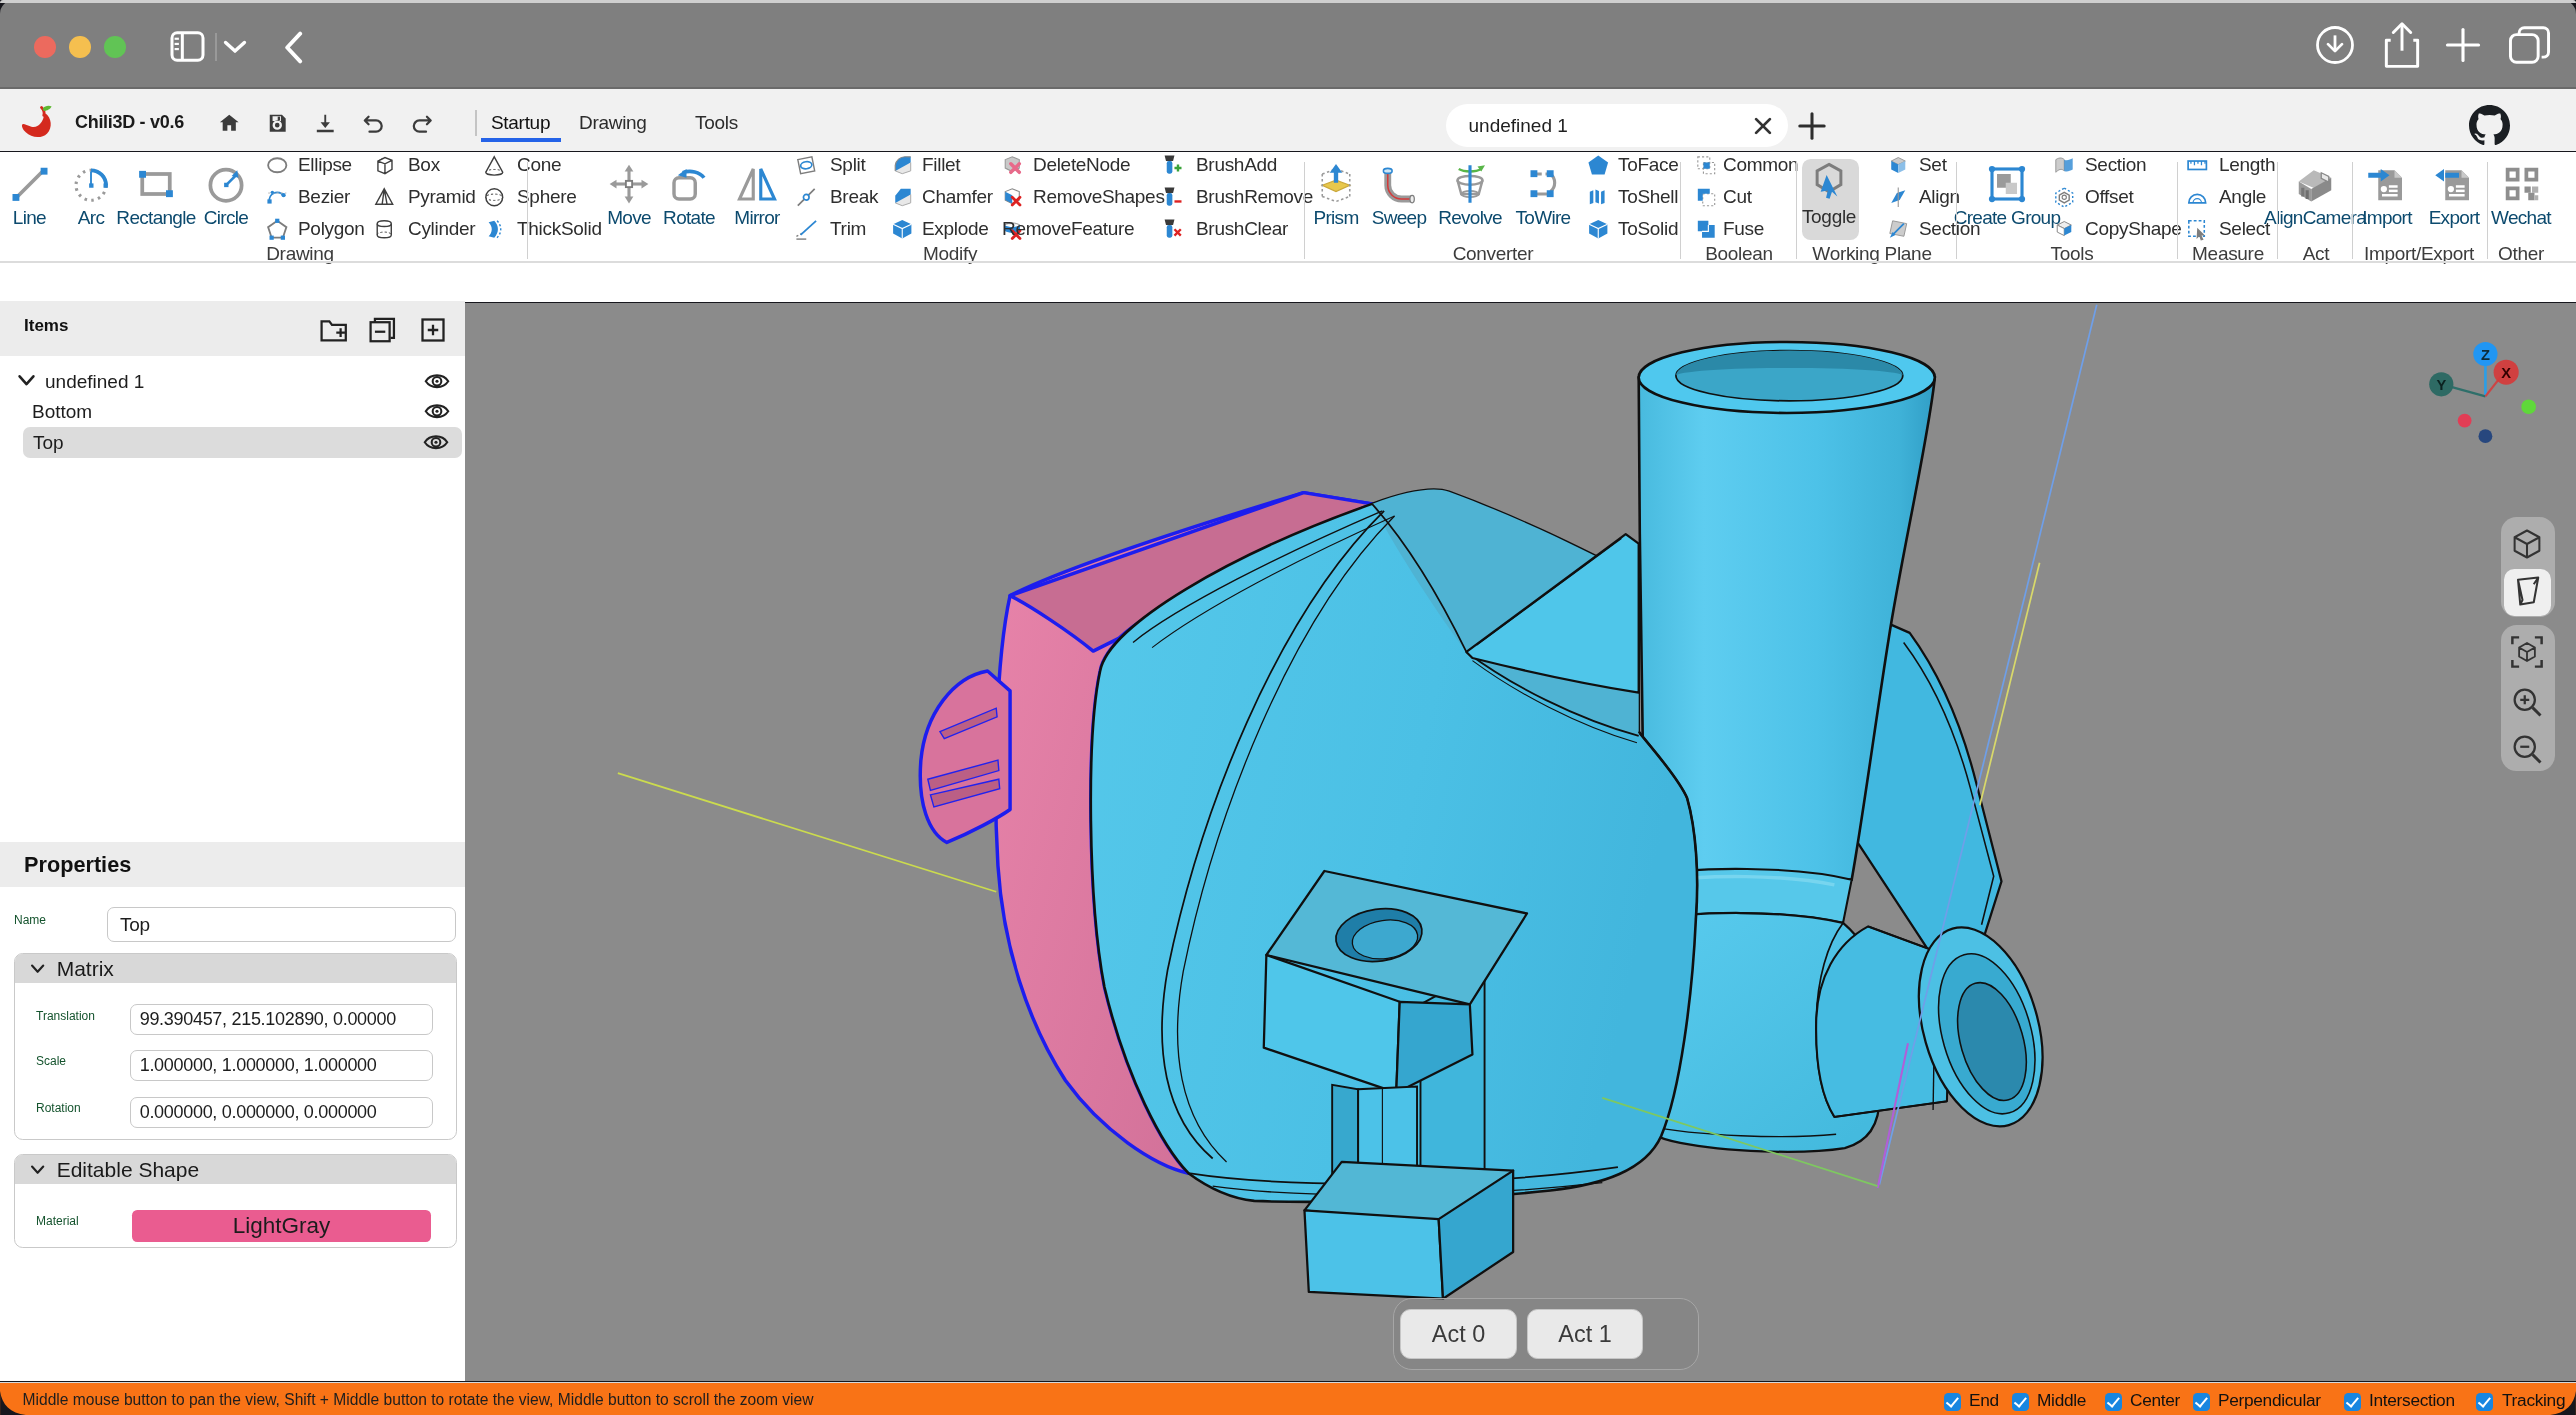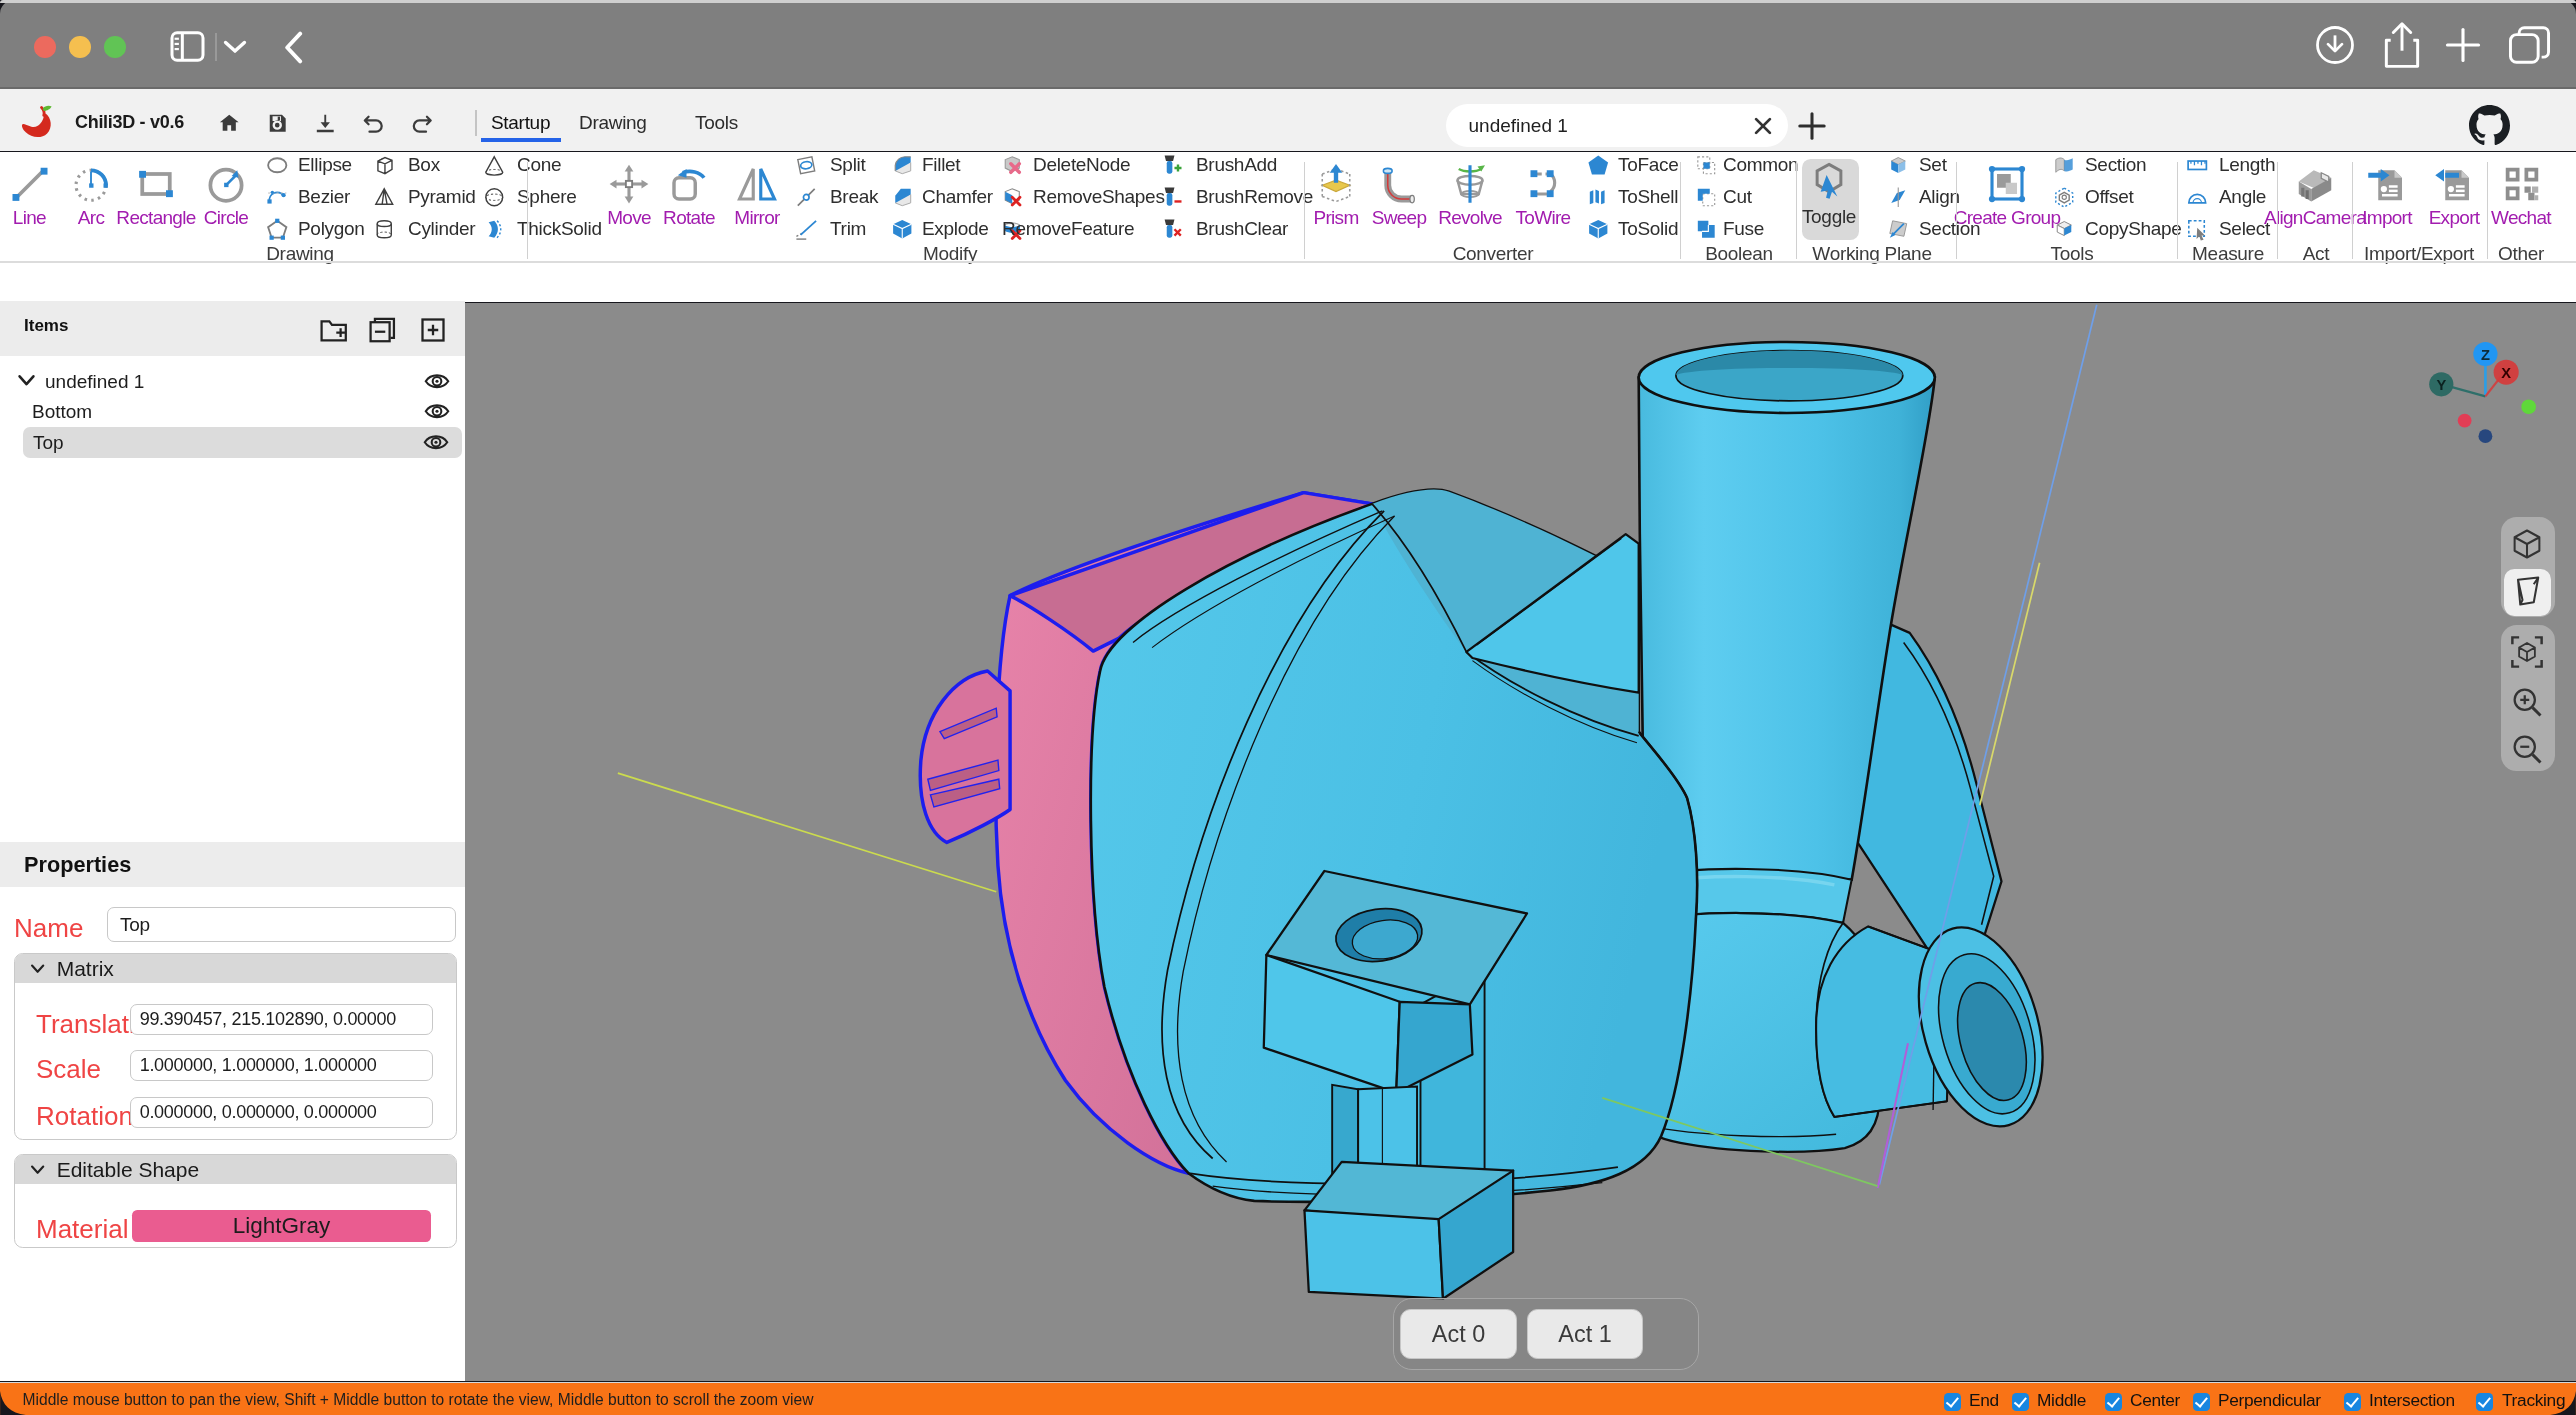--- a/index.html
+++ b/index.html
@@ -12,31 +12,31 @@
 #addrbar { position:absolute; left:767px; top:21px; width:1039px; height:55px; background:#626262; border-radius:12px; display:flex; align-items:center; justify-content:center; color:#fff; font-size:24px; }
 
 #apphdr { position:absolute; left:0; top:89px; width:2576px; height:62px; background:#f1f1f1; }
 #apphdr .title { position:absolute; left:75px; top:22.5px; font-size:18px; font-weight:bold; color:#1b1b1b; letter-spacing:-0.3px; }
 .tab { position:absolute; top:22.5px; font-size:19px; color:#2c2c2c; letter-spacing:-0.3px; }
 #nameinput { position:absolute; left:1446px; top:14.7px; width:342px; height:43px; background:#fff; border-radius:21.7px; font-size:19px; color:#1f1f1f; line-height:43px; padding-left:22.5px; }
 
 #ribbon { position:absolute; left:0; top:152px; width:2576px; height:150px; background:#fff; }
 #ribbon2 { position:absolute; left:0; top:261px; width:2576px; height:1.7px; background:#dcdcdc; }
 .glabel { position:absolute; top:91px; font-size:19px; letter-spacing:-0.3px; color:#3c3c3c; text-align:center; transform:translateX(-50%); white-space:nowrap; }
-.biglabel { position:absolute; top:55px; font-size:19px; letter-spacing:-0.7px; color:#a21caf; text-align:center; transform:translateX(-50%); white-space:nowrap; }
+.biglabel { position:absolute; top:55px; font-size:19px; letter-spacing:-0.7px; color:#0c4a6e; text-align:center; transform:translateX(-50%); white-space:nowrap; }
 .smalllabel { position:absolute; font-size:19px; letter-spacing:-0.3px; color:#2e2e2e; white-space:nowrap; transform:translateY(-50%); }
 .vdiv { position:absolute; top:9.5px; width:0.9px; height:97px; background:#d0d0d0; }
 
 #sidebar { position:absolute; left:0; top:301px; width:465px; height:1080px; background:#fff; }
 #itemshdr { position:absolute; left:0; top:0; width:465px; height:55px; background:#ececec; }
 #itemshdr .t { position:absolute; left:24px; top:14.7px; font-size:17px; font-weight:bold; color:#111; }
 .treerow { position:absolute; left:0; width:465px; height:29.4px; font-size:19px; color:#1d1d1d; }
 #prophdr { position:absolute; left:0; top:541px; width:465px; height:45px; background:#ececec; }
 #prophdr .t { position:absolute; left:24px; top:9.5px; font-size:21.7px; font-weight:bold; color:#111; }
-.plabel { position:absolute; font-size:26px; color:#ef4444; white-space:nowrap;text-align:right; }
+.plabel { position:absolute; font-size:12px; color:#14532d; white-space:nowrap;text-align:right; }
 .pinput { position:absolute; background:#fff; border:1.7px solid #c8c8c8; border-radius:7px; font-size:18px; color:#1d1d1d; display:flex; align-items:center; white-space:nowrap; overflow:hidden; letter-spacing:-0.3px; }
 .psec { position:absolute; left:14px; width:443px; border:1.7px solid #c9c9c9; border-radius:8.7px; background:#fff; }
 .psechdr { height:29.4px; background:#d8d8d8; border-radius:7px 7px 0 0; font-size:21px; color:#1a1a1a; display:flex; align-items:center; }
 
 #viewport { position:absolute; left:465px; top:303px; width:2111px; height:1078px; background:#8b8b8b; overflow:hidden; }
 
 #statusbar { position:absolute; left:0; top:1382px; width:2576px; height:34px; background:#f97316; border-top:0.9px solid #d8d8d8; }
 #statusbar .msg { position:absolute; left:22.5px; top:50%; transform:translateY(-50%); font-size:15.6px; color:#1e1e1e; }
 .chk { position:absolute; top:10.4px; width:17.3px; height:17.3px; background:#1886e0; border-radius:4.3px; }
 .chk::after { content:""; position:absolute; left:5.2px; top:1.7px; width:5.2px; height:9.5px; border:solid #fff; border-width:0 2.6px 2.6px 0; transform:rotate(40deg); }

